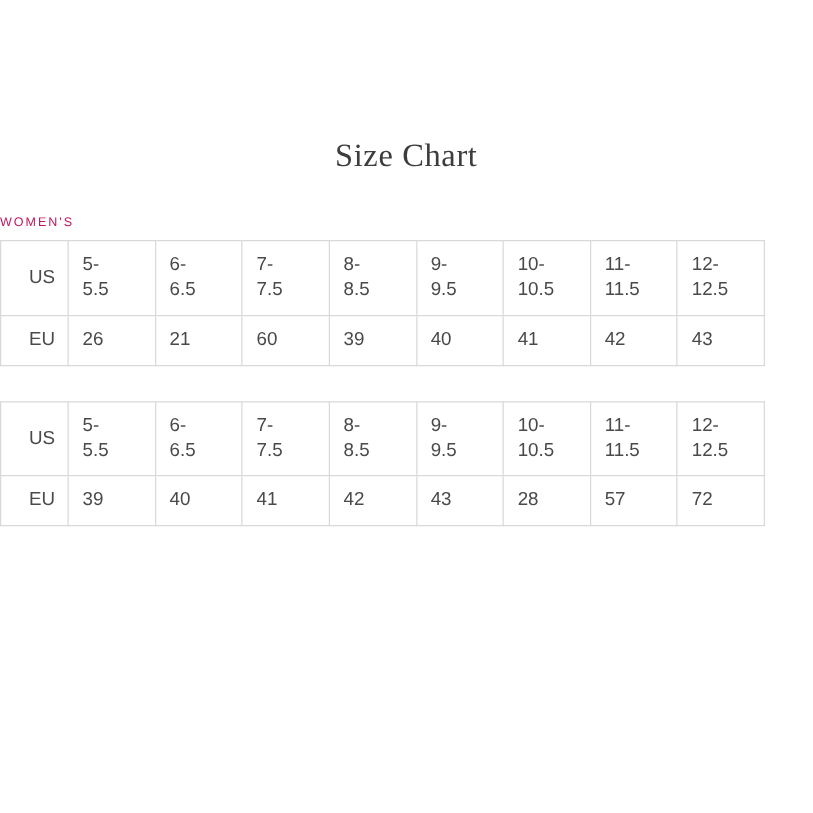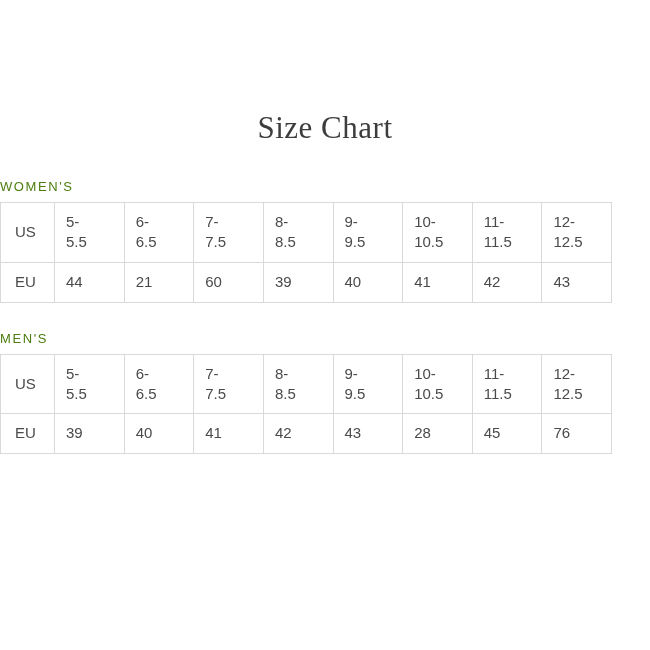--- a/index.html
+++ b/index.html
@@ -17,32 +17,32 @@
   }
   .page {
     width: 650px;
     height: 650px;
     box-sizing: border-box;
     padding: 0;
     position: relative;
   }
   .title {
     font-family: "Liberation Serif", serif;
-    font-size: 31px;
+    font-size: 26px;
     color: #3d3d3d;
     text-align: center;
     letter-spacing: 0.5px;
     margin: 0;
     padding-top: 110px;
     font-weight: normal;
   }
   .section-label {
-    font-size: 13px;
+    font-size: 10px;
     letter-spacing: 1.6px;
-    color: #4d7c0f;
+    color: #be185d;
     margin: 0 0 8px 0;
     padding-left: 0;
   }
   .section {
     margin-left: 0;
     margin-right: 0;
   }
   .sec-women { margin-top: 33px; }
   .sec-men { margin-top: 28px; }
 
@@ -57,21 +57,21 @@
     color: #4a4a4a;
     font-size: 15px;
     padding: 9px 10px;
     vertical-align: middle;
     line-height: 1.35;
     height: 40px;
     box-sizing: border-box;
   }
   table.size-table td.rowhead {
     width: 54px;
-    text-align: left;
+    text-align: right;
     padding-left: 14px;
   }
   table.size-table td.cell {
     text-align: left;
     padding-left: 11px;
   }
   .us-row td.cell {
     word-spacing: normal;
   }
 </style>
@@ -92,35 +92,34 @@
           <td class="cell">6-<br>6.5</td>
           <td class="cell">7-<br>7.5</td>
           <td class="cell">8-<br>8.5</td>
           <td class="cell">9-<br>9.5</td>
           <td class="cell">10-<br>10.5</td>
           <td class="cell">11-<br>11.5</td>
           <td class="cell">12-<br>12.5</td>
         </tr>
         <tr class="eu-row">
           <td class="rowhead">EU</td>
-          <td class="cell">44</td>
+          <td class="cell">26</td>
           <td class="cell">21</td>
           <td class="cell">60</td>
           <td class="cell">39</td>
           <td class="cell">40</td>
           <td class="cell">41</td>
           <td class="cell">42</td>
           <td class="cell">43</td>
         </tr>
       </tbody>
     </table>
   </div>
 
   <div class="section sec-men">
-    <div class="section-label">MEN'S</div>
     <table class="size-table">
       <tbody>
         <tr class="us-row">
           <td class="rowhead">US</td>
           <td class="cell">5-<br>5.5</td>
           <td class="cell">6-<br>6.5</td>
           <td class="cell">7-<br>7.5</td>
           <td class="cell">8-<br>8.5</td>
           <td class="cell">9-<br>9.5</td>
           <td class="cell">10-<br>10.5</td>
@@ -128,20 +127,20 @@
           <td class="cell">12-<br>12.5</td>
         </tr>
         <tr class="eu-row">
           <td class="rowhead">EU</td>
           <td class="cell">39</td>
           <td class="cell">40</td>
           <td class="cell">41</td>
           <td class="cell">42</td>
           <td class="cell">43</td>
           <td class="cell">28</td>
-          <td class="cell">45</td>
-          <td class="cell">76</td>
+          <td class="cell">57</td>
+          <td class="cell">72</td>
         </tr>
       </tbody>
     </table>
   </div>
 
 </div>
 
 </body></html>

